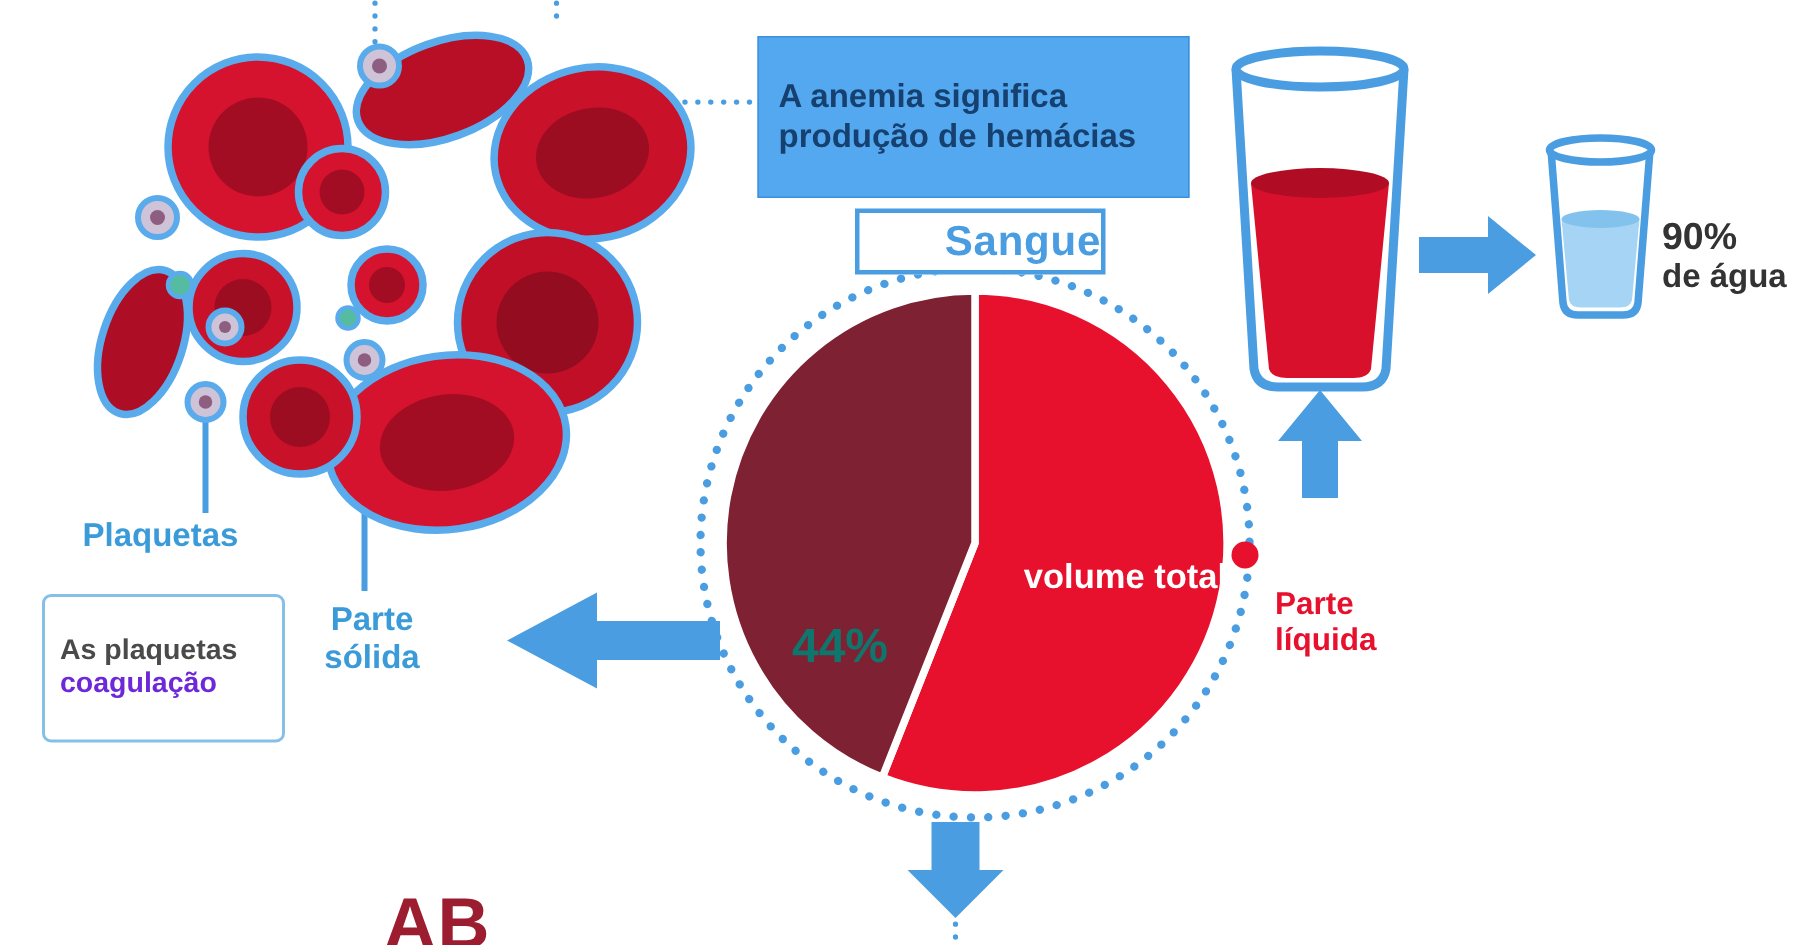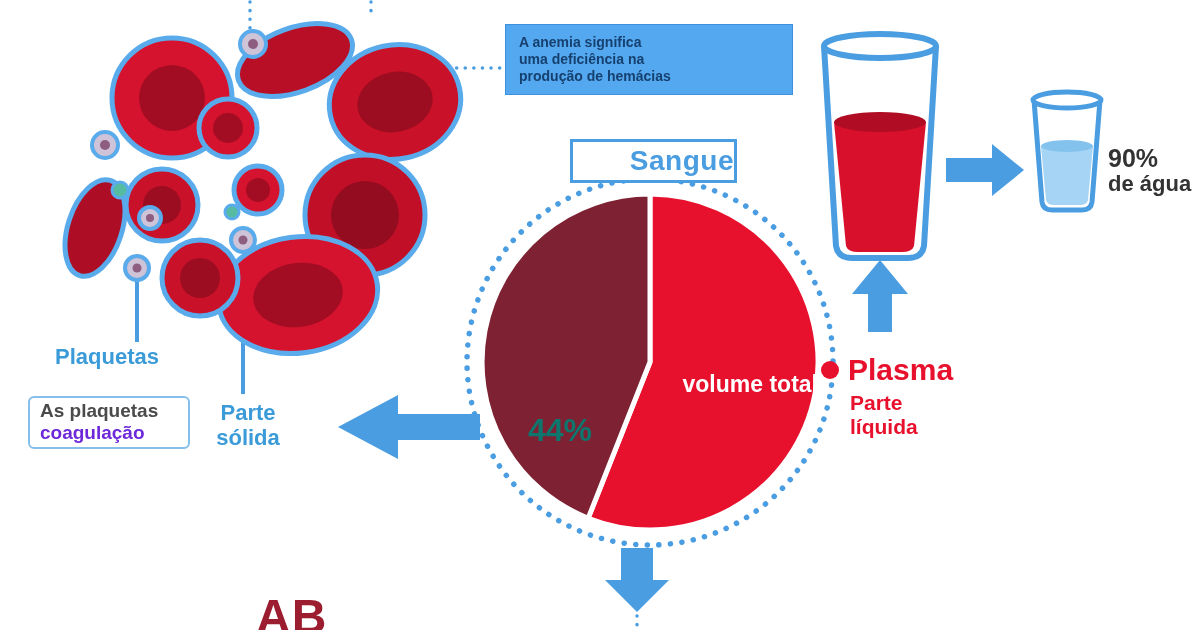--- a/index.html
+++ b/index.html
@@ -13,27 +13,27 @@
 
   .sangue-box {
     left: 570px; top: 139px; width: 167px; height: 44px;
     background: #ffffff; border: 3px solid #4a9de0; box-sizing: border-box;
     display: flex; align-items: center; justify-content: flex-end;
     color: #4a9de0; font-size: 28px; letter-spacing: 0.5px;
   }
   .callout {
     left: 505px; top: 24px; width: 288px; box-sizing: border-box;
     background: #54a8ef; border: 1px solid #3d90dd;
-    color: #16406f; font-size: 14px; line-height: 1.22; padding: 9px 13px;
+    color: #16406f; font-size: 22px; line-height: 1.22; padding: 26px 13px;
   }
   .plaquetas-label { left: 55px; top: 344px; font-size: 22px; color: #3b9bd9; }
   .note-box {
     left: 28px; top: 396px; width: 162px; box-sizing: border-box;
     background: #fff; border: 2px solid #86bfea; border-radius: 6px;
-    padding: 2px 10px; font-size: 19px; line-height: 1.18; color: #4a4a4a;
+    padding: 25px 10px; font-size: 19px; line-height: 1.18; color: #4a4a4a;
   }
   .note-box .blue { color: #6d28d9; }
   .parte-solida { left: 206px; top: 400px; width: 84px; text-align: center; font-size: 22px; line-height: 1.15; color: #3b9bd9; }
 
   .pct44   { left: 518px; top: 412px; width: 84px;  text-align: center; font-size: 32px; color: #0f766e; }
   .pct56a  { left: 662px; top: 339px; width: 156px; text-align: center; font-size: 30px; color: #ffffff; }
   .pct56b  { left: 652px; top: 371px; width: 166px; text-align: right; font-size: 23px; color: #ffffff; }
 
   .plasma-title { left: 848px; top: 353px; font-size: 30px; color: #e8112d; }
   .plasma-sub   { left: 850px; top: 391px; font-size: 21px; line-height: 1.12; color: #e8112d; }
@@ -130,32 +130,30 @@
     <g>
       <path d="M1034 100 L1042 202 Q1043 210 1052 210 L1082 210 Q1091 210 1092 202 L1100 100" fill="#ffffff" stroke="#4a9de0" stroke-width="5"></path>
       <path d="M1041 146 L1046 200 Q1047 205 1054 205 L1080 205 Q1087 205 1088 200 L1093 146 Z" fill="#a6d4f4"></path>
       <ellipse cx="1067" cy="146" rx="26" ry="6" fill="#84c2ee"></ellipse>
       <ellipse cx="1067" cy="100" rx="34" ry="8" fill="#ffffff" stroke="#4a9de0" stroke-width="5"></ellipse>
     </g>
   </svg>
 
   <div class="abs callout">
     <div>A anemia significa</div>
-    <div>uma deficiência na</div>
     <div>produção de hemácias</div>
   </div>
 
   <div class="abs sangue-box">
     <span>Sangue</span>
   </div>
 
   <div class="abs pct56b">volume total</div>
   <div class="abs pct44">44%</div>
 
-  <div class="abs plasma-title">Plasma</div>
   <div class="abs plasma-sub">
     <div>Parte</div>
     <div>líquida</div>
   </div>
 
   <div class="abs water-pct">90%</div>
   <div class="abs water-label">de água</div>
 
   <div class="abs plaquetas-label">Plaquetas</div>
   <div class="abs note-box">

